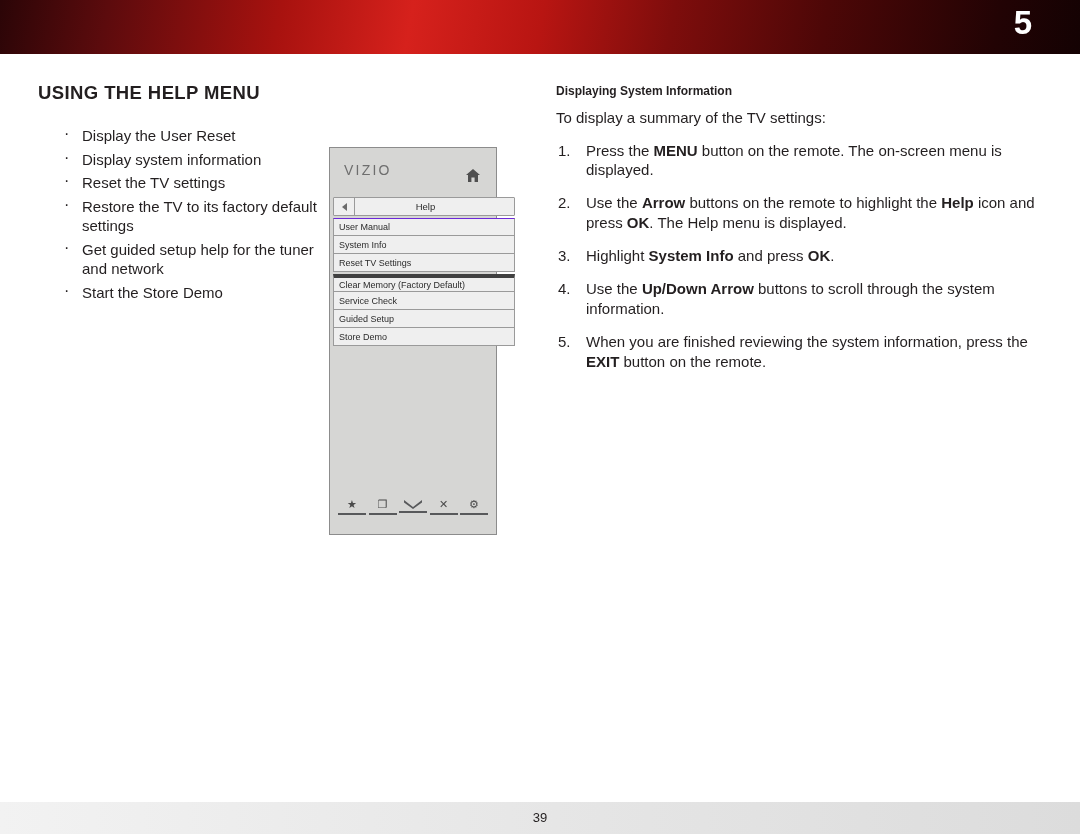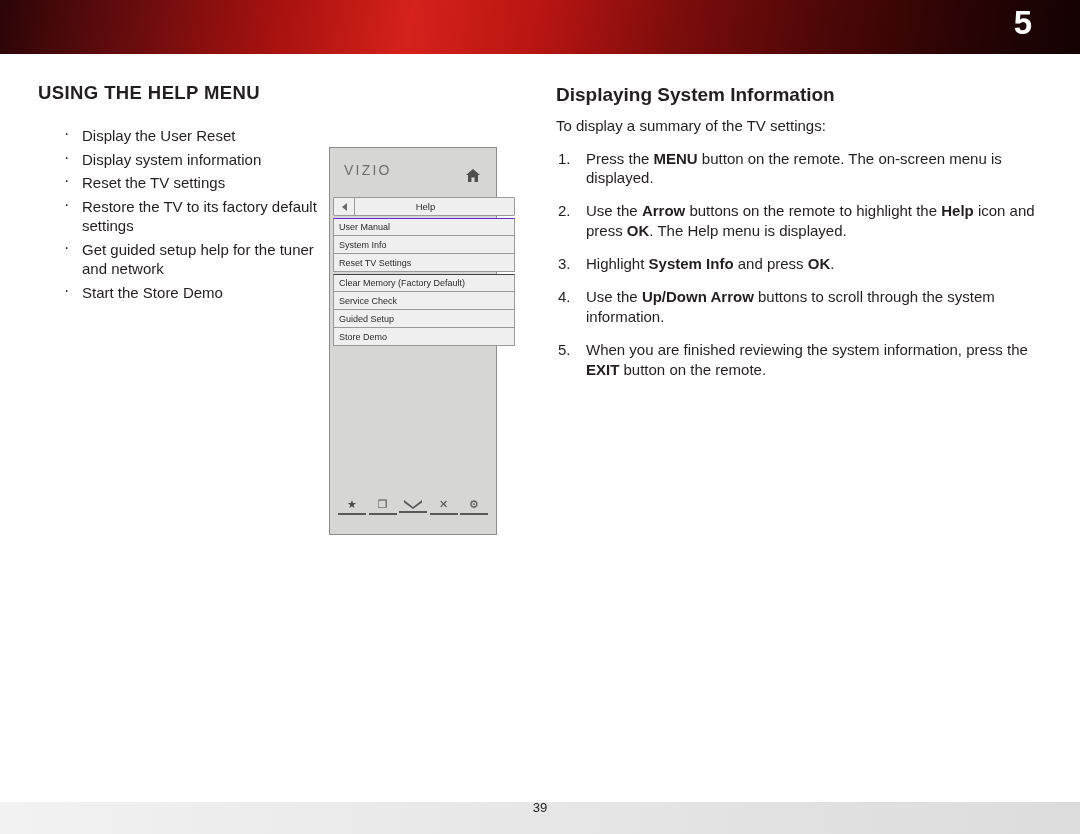--- a/index.html
+++ b/index.html
@@ -33,21 +33,21 @@
   }
   .bottom-banner {
     position: absolute;
     left: 0; bottom: 0;
     width: 1080px; height: 32px;
     background: linear-gradient(90deg, #f2f2f2 0%, #ebebeb 30%, #e4e4e4 60%, #dcdcdc 100%);
   }
   .page-number {
     position: absolute;
     left: 0;
-    bottom: 19px;
+    bottom: 9px;
     width: 1080px;
     text-align: center;
     font-size: 13px;
     color: #231f20;
   }
 
   
   .left-col {
     position: absolute;
     left: 38px;
@@ -158,21 +158,21 @@
     border: 1px solid #9a9a9a;
     border-top: none;
     box-sizing: border-box;
     font-size: 9px;
     color: #2b2b2b;
     display: flex;
     align-items: center;
     padding-left: 5px;
   }
   .menu-item.first { border-top: 1px solid #6d28d9; margin-top: 2px;}
-  .menu-item.gap { margin-top: 2px; border-top: 1px solid #404040;}
+  .menu-item.gap { margin-top: 2px; border-top: 4px solid #404040;}
   .tv-footer {
     position: absolute;
     left: 8px;
     right: 8px;
     bottom: 18px;
     height: 20px;
     display: flex;
     align-items: center;
     justify-content: space-between;
   }
@@ -187,21 +187,21 @@
   }
 
   
   .right-col {
     position: absolute;
     left: 556px;
     top: 84px;
     width: 492px;
   }
   .right-col h2 {
-    font-size: 19px;
+    font-size: 12px;
     font-weight: bold;
     margin: 0 0 10px 0;
     color: #231f20;
   }
   .right-col .lead {
     font-size: 15px;
     margin: 0 0 13px 0;
     line-height: 1.3;
   }
   ol.steps {

